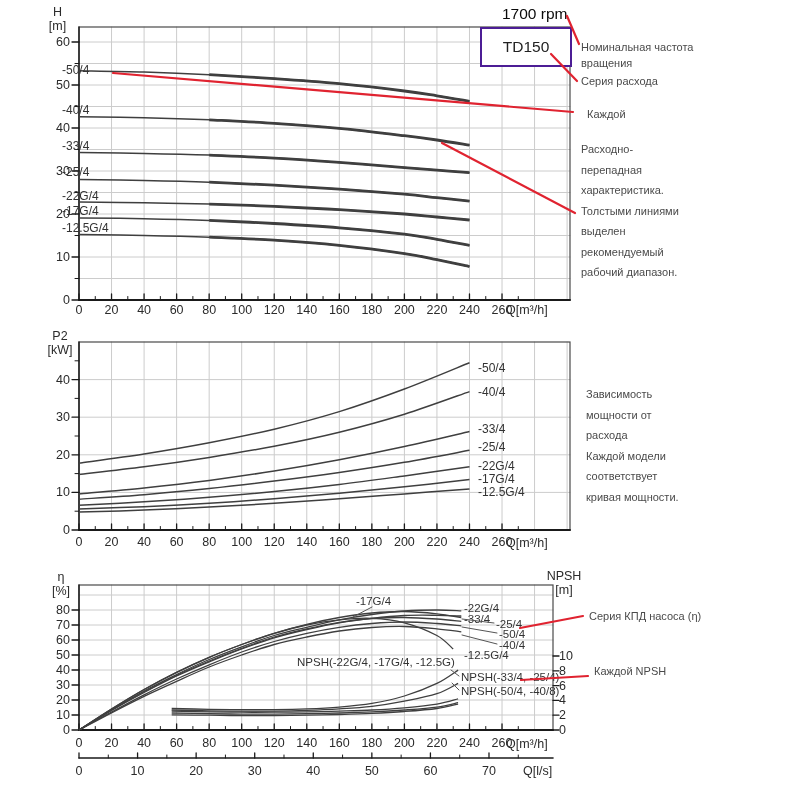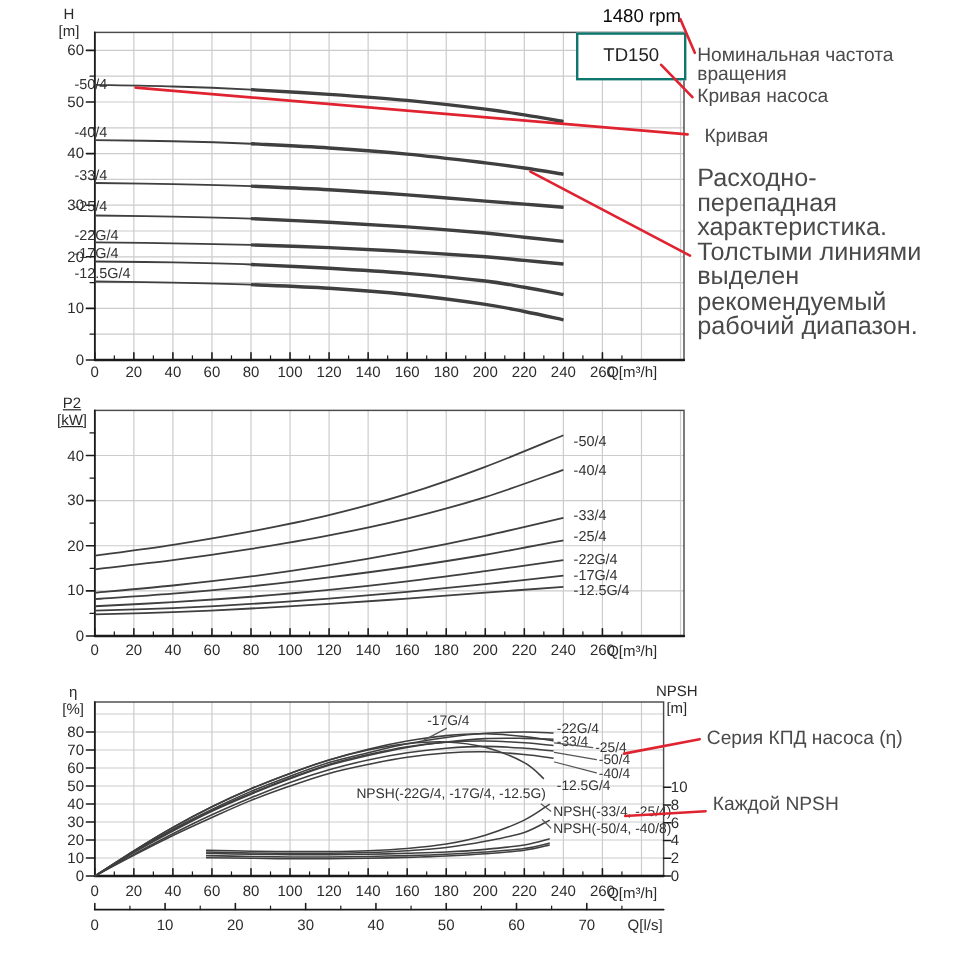--- a/index.html
+++ b/index.html
@@ -7,25 +7,25 @@
          font-family:"Liberation Sans","DejaVu Sans",sans-serif;}
   svg.layer{position:absolute;left:0;top:0;pointer-events:none;}
   .t{position:absolute;font-size:12.5px;color:#2b2b2b;white-space:pre;line-height:14px;}
   .tick{width:34px;text-align:center;}
   .ytick{width:30px;text-align:right;}
   .ntick{width:26px;text-align:left;}
   .clab{font-size:12px;color:#333;}
   .clab3{font-size:11.5px;color:#333;}
   .axtitle{position:absolute;font-size:12.5px;color:#2b2b2b;text-align:center;
            white-space:pre-line;line-height:13.5px;}
-  .ann{position:absolute;font-size:21px;color:#4a4a4a;white-space:pre-line;line-height:20.5px;}
-  .ann-sm{position:absolute;font-size:16px;color:#4a4a4a;white-space:pre-line;line-height:16px;}
+  .ann{position:absolute;font-size:11px;color:#4a4a4a;white-space:pre-line;line-height:20.5px;}
+  .ann-sm{position:absolute;font-size:11px;color:#4a4a4a;white-space:pre-line;line-height:16px;}
   .rpm{position:absolute;left:502px;top:5px;font-size:15.5px;color:#0a0a0a;}
   .tdbox{position:absolute;left:480px;top:27px;width:88px;height:36px;background:#fff;
-         border:2px solid #0f766e;text-align:center;line-height:36px;font-size:15.5px;color:#222;}
+         border:2px solid #4c1d95;text-align:center;line-height:36px;font-size:15.5px;color:#222;}
 </style>
 </head>
 <body>
 
 <div class="stage">
 
   <svg id="base" class="layer" width="800" height="800">
       <g>
         <line x1="111.53999999999999" y1="27" x2="111.53999999999999" y2="300" stroke="#cccccc" stroke-width="1" stroke-linecap="round"></line>
         <line x1="144.07999999999998" y1="27" x2="144.07999999999998" y2="300" stroke="#cccccc" stroke-width="1" stroke-linecap="round"></line>
@@ -381,48 +381,54 @@
       <div class="t clab3" style="left: 464px; top: 612px;">-33/4</div>
       <div class="t clab3" style="left: 496px; top: 617px;">-25/4</div>
       <div class="t clab3" style="left: 499px; top: 627px;">-50/4</div>
       <div class="t clab3" style="left: 499px; top: 638px;">-40/4</div>
       <div class="t clab3" style="left: 464px; top: 648px;">-12.5G/4</div>
       <div class="t clab3" style="left: 297px; top: 655px;">NPSH(-22G/4, -17G/4, -12.5G)</div>
       <div class="t clab3" style="left: 461px; top: 670px;">NPSH(-33/4, -25/4)</div>
       <div class="t clab3" style="left: 461px; top: 684px;">NPSH(-50/4, -40/8)</div>
     </div>
 
-  <div class="rpm">1480 rpm</div>
+  <div class="rpm">1700 rpm</div>
   <div class="tdbox">TD150</div>
 
   <div class="axtitle" style="left:40px;top:6px;width:35px;">H
 [m]</div>
-  <div class="axtitle" style="left:40px;top:330px;width:40px;text-decoration:underline;">P2
+  <div class="axtitle" style="left:40px;top:330px;width:40px;">P2
 [kW]</div>
   <div class="axtitle" style="left:42px;top:571px;width:38px;">η
 [%]</div>
   <div class="axtitle" style="left:541px;top:570px;width:46px;">NPSH
 [m]</div>
 
   <div class="t" style="left:506px;top:303px;">Q[m³/h]</div>
   <div class="t" style="left:506px;top:536px;">Q[m³/h]</div>
   <div class="t" style="left:506px;top:737px;">Q[m³/h]</div>
   <div class="t" style="left:523px;top:764px;">Q[l/s]</div>
 
   <div class="ann-sm" style="left:581px;top:39px;">Номинальная частота
 вращения</div>
-  <div class="ann-sm" style="left:581px;top:73px;">Кривая насоса</div>
-  <div class="ann-sm" style="left:587px;top:106px;">Кривая</div>
+  <div class="ann-sm" style="left:581px;top:73px;">Серия расхода</div>
+  <div class="ann-sm" style="left:587px;top:106px;">Каждой</div>
   <div class="ann" style="left:581px;top:139px;">Расходно-
 перепадная
 характеристика.
 Толстыми линиями
 выделен
 рекомендуемый
 рабочий диапазон.</div>
+  <div class="ann" style="left:586px;top:384px;">Зависимость
+мощности от
+расхода
+Каждой модели
+соответствует
+кривая мощности.</div>
   <div class="ann-sm" style="left:589px;top:608px;">Серия КПД насоса (η)</div>
   <div class="ann-sm" style="left:594px;top:663px;">Каждой NPSH</div>
 
   <svg id="overlay" class="layer" width="800" height="800">
       <line x1="567" y1="16" x2="579" y2="44" stroke="#e02330" stroke-width="2.2" stroke-linecap="round"></line>
       <line x1="551" y1="54" x2="577" y2="81" stroke="#e02330" stroke-width="2.2" stroke-linecap="round"></line>
       <line x1="113" y1="73" x2="573" y2="112" stroke="#e02330" stroke-width="2.2" stroke-linecap="round"></line>
       <line x1="442" y1="143" x2="575" y2="213" stroke="#e02330" stroke-width="2.2" stroke-linecap="round"></line>
       <line x1="520" y1="628" x2="583" y2="616" stroke="#e02330" stroke-width="2.2" stroke-linecap="round"></line>
       <line x1="521" y1="680" x2="588" y2="676" stroke="#e02330" stroke-width="2.2" stroke-linecap="round"></line>

